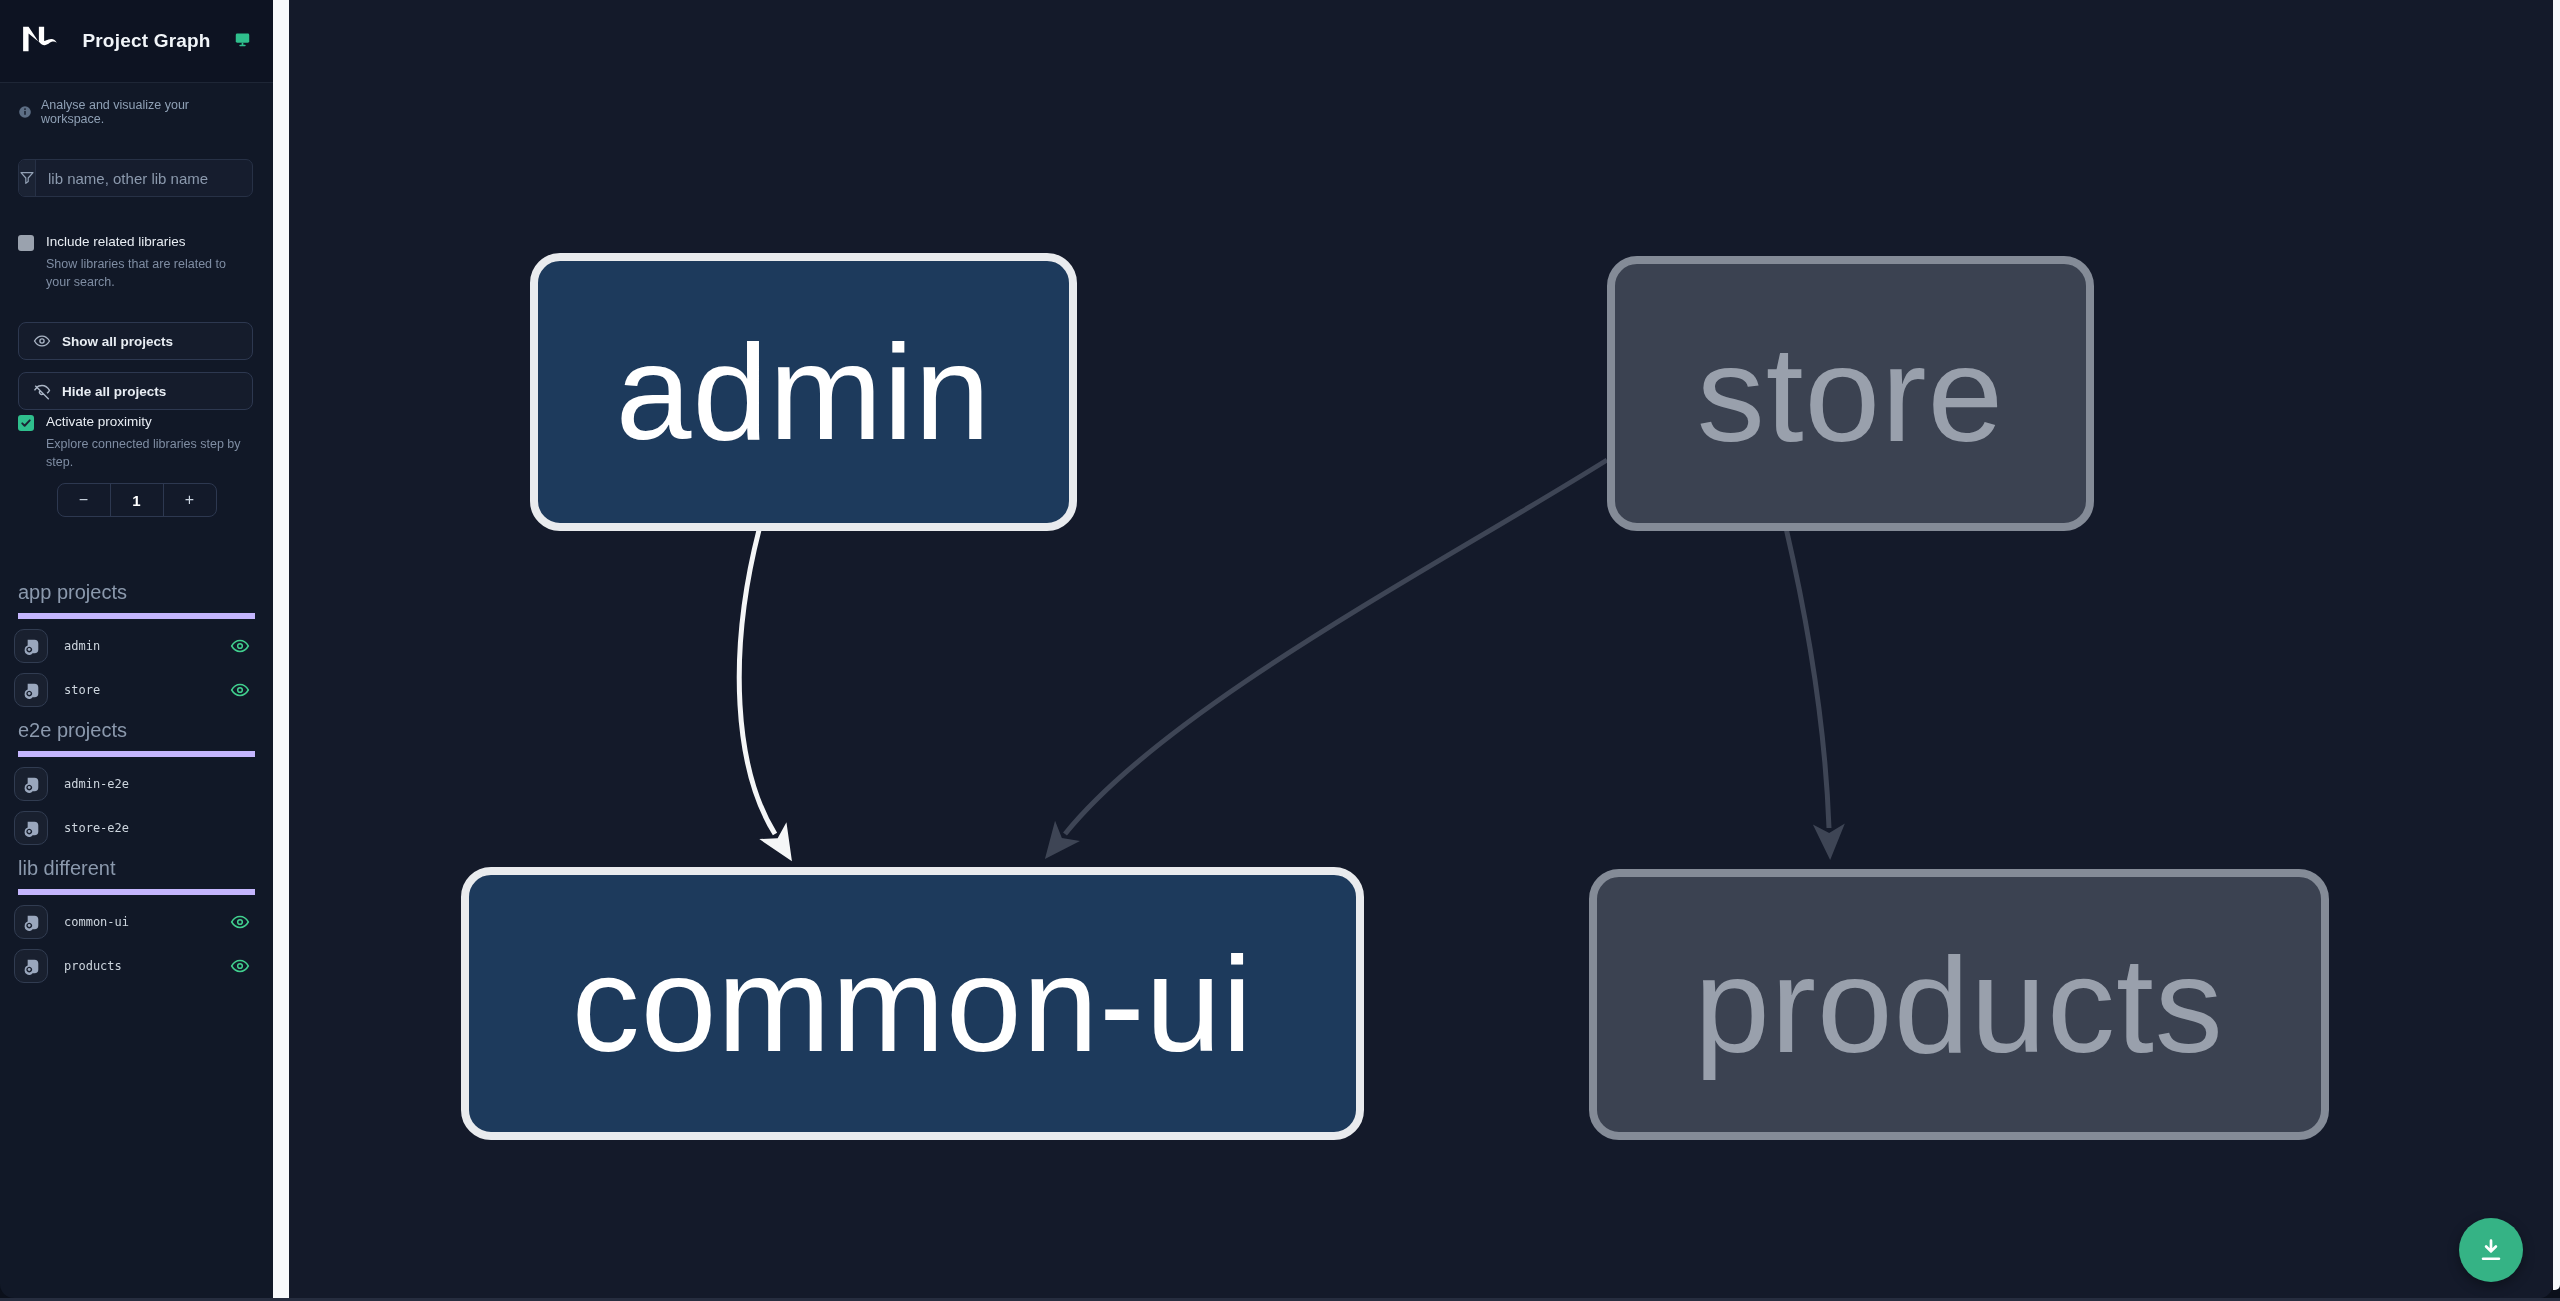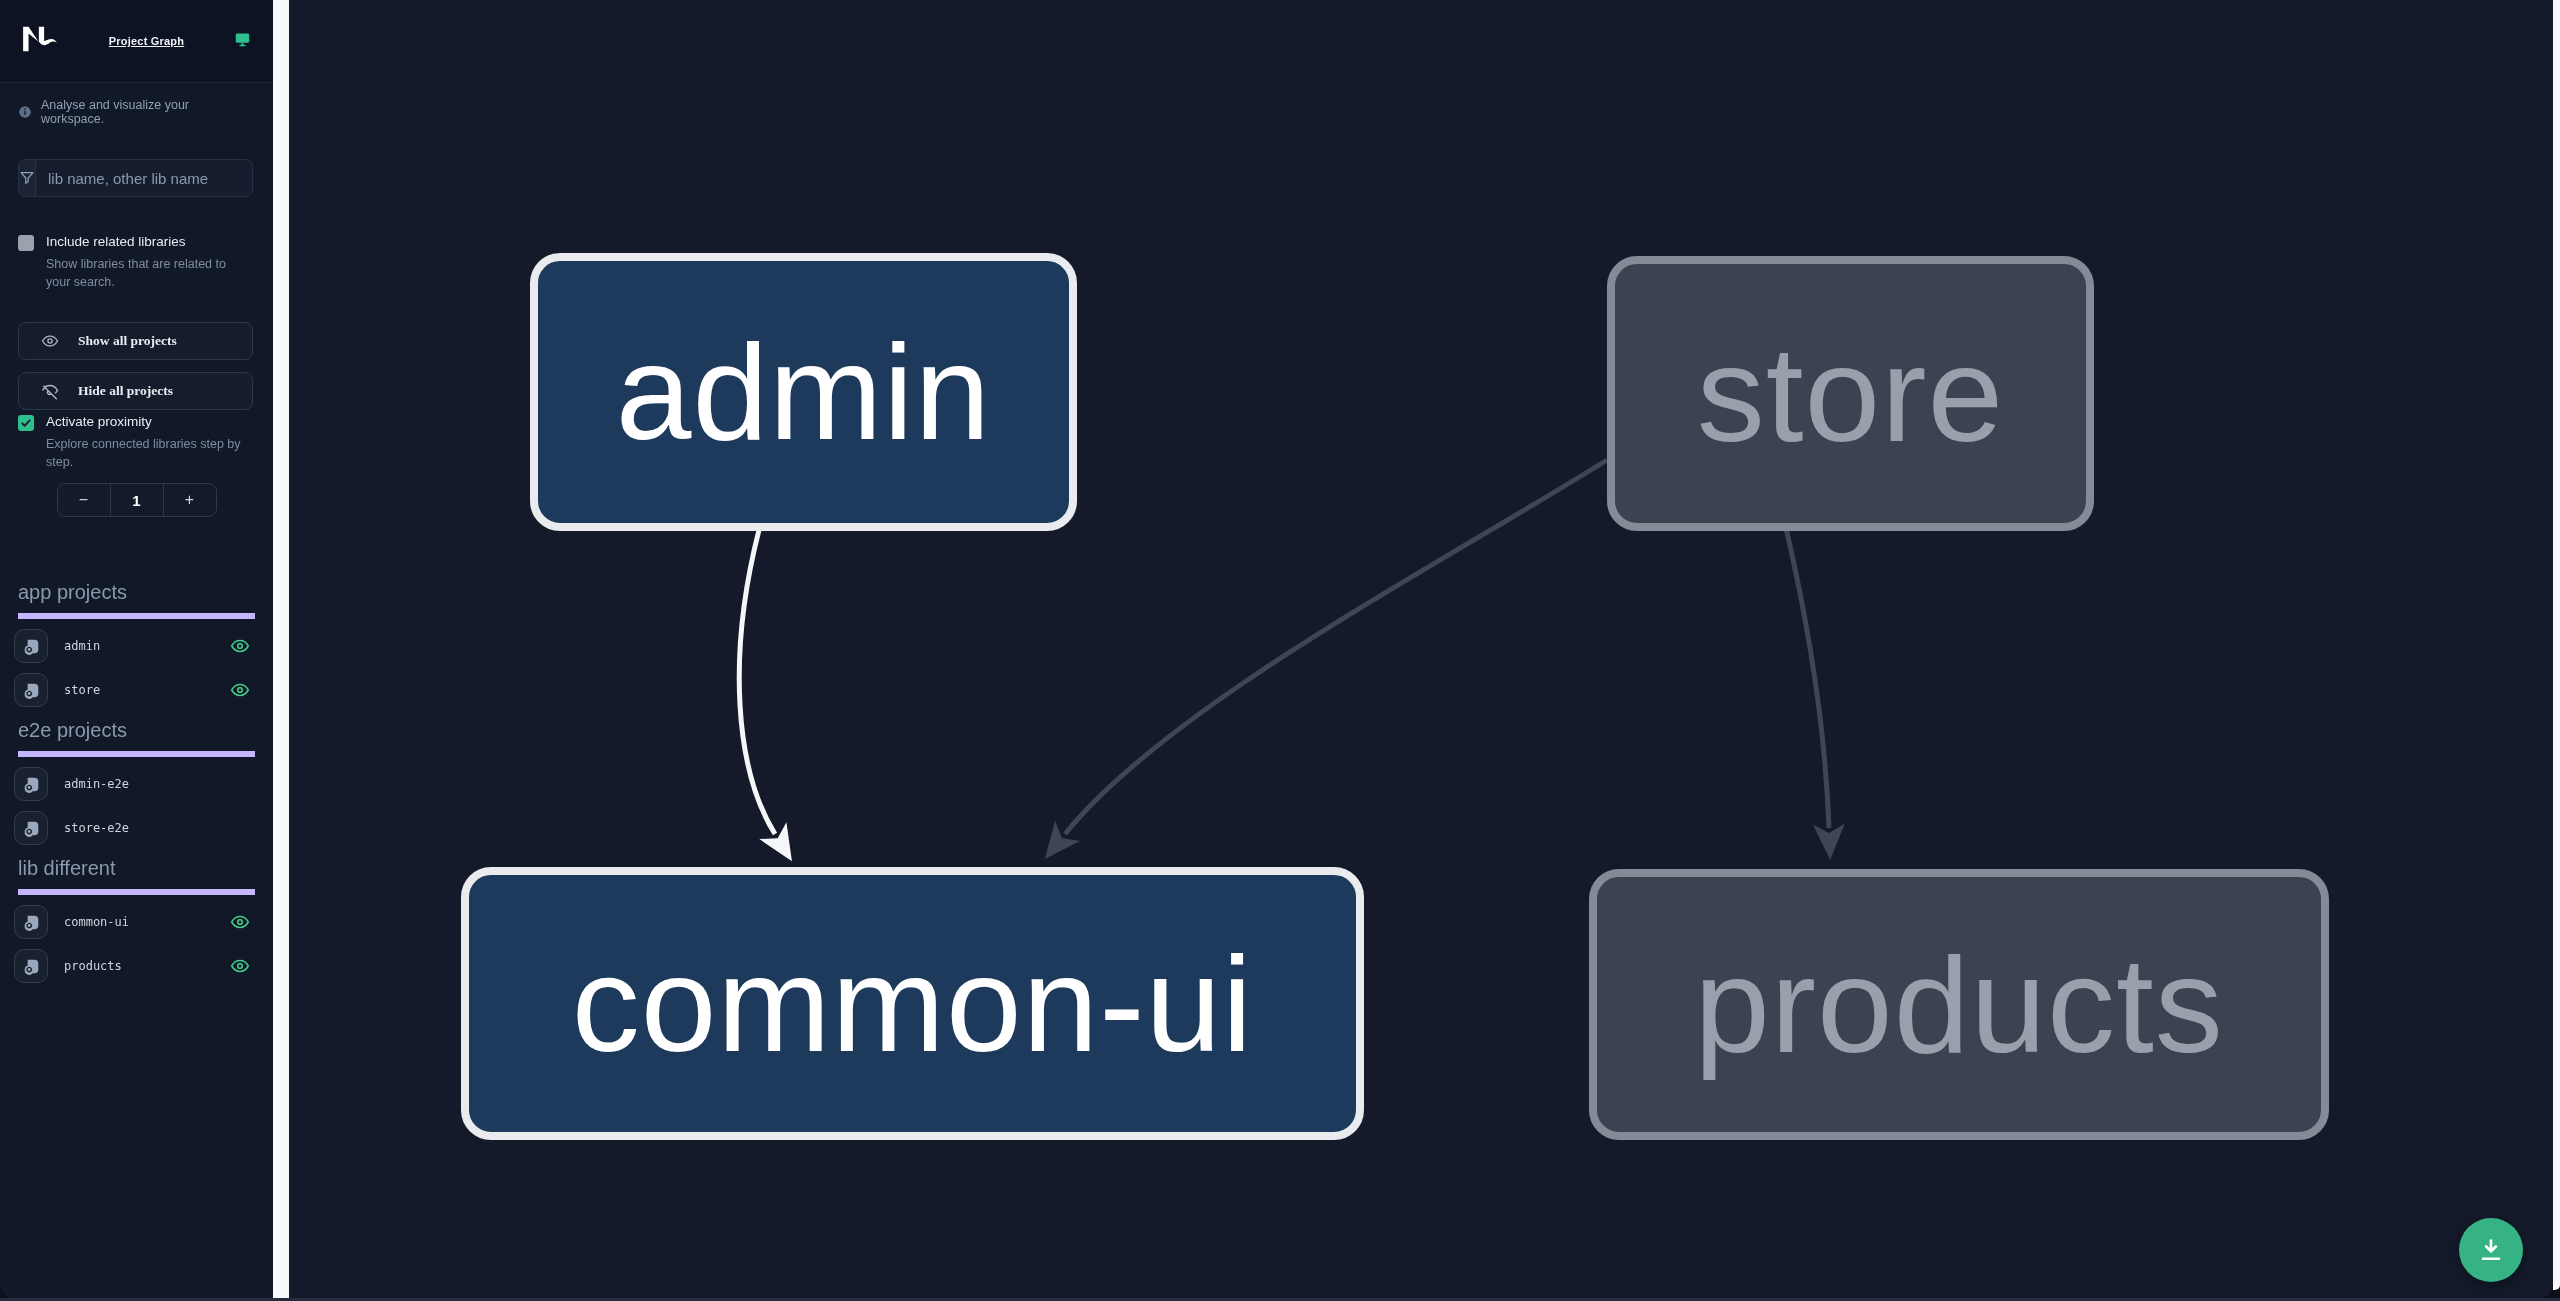--- a/index.html
+++ b/index.html
@@ -16,21 +16,21 @@
   .sidebar {
     position:absolute; left:0; top:0; width:273px; height:1298px;
     background:#111827; border-bottom-left-radius:14px;
     display:flex; flex-direction:column; overflow:hidden;
   }
   .sb-header {
     height:83px; flex:0 0 83px; background:#0d1322; border-bottom:1px solid #1e2636;
     display:flex; align-items:center; justify-content:space-between; padding:0 22px 0 17px;
   }
   .sb-header .logo { width:42px; height:42px; }
-  .sb-title { color:#f1f5f9; font-size:11px; font-weight:700; letter-spacing:.2px;text-decoration:underline; }
+  .sb-title { color:#f1f5f9; font-size:19px; font-weight:700; letter-spacing:.2px; }
   .icon-monitor { width:17px; height:17px; }
 
   .tagline-row { display:flex; align-items:center; gap:9px; margin:15px 18px 0 18px; }
   .tagline-row svg { width:14px; height:14px; flex:0 0 14px; }
   .tagline { color:#8fa0b5; font-size:12.5px; }
 
   .search-box {
     margin:33px 20px 15px 18px; height:38px; display:flex; align-items:stretch;
     background:#161d2e; border:1px solid #273146; border-radius:7px; overflow:hidden;
   }
@@ -52,23 +52,23 @@
     display:flex; align-items:center; justify-content:center;
   }
   .checkbox.gray  { background:#9aa2ae; }
   .checkbox.white { background:#f4f6f8; }
   .checkbox.green { background:#2fbf8d; }
   .checkbox svg { width:12px; height:12px; }
   .toggle-label { color:#e8edf3; font-size:13.5px; font-weight:400; line-height:1.25; }
   .toggle-desc  { color:#7f8da3; font-size:12.5px; line-height:1.45; margin-top:4px; }
 
   .sb-button {
-    margin:12px 20px 0 18px; height:38px; display:flex; align-items:center; gap:19px;
+    margin:12px 20px 0 18px; height:38px; display:flex; align-items:center; gap:11px;
     background:#151c2c; border:1px solid #2d3850; border-radius:8px;
-    padding:0 22px; cursor:pointer;font-family:Liberation Serif, serif;
+    padding:0 14px; cursor:pointer;
   }
   .sb-button.first { margin-top:31px; }
   .sb-button svg { width:18px; height:18px; }
   .sb-button span { color:#e8edf3; font-size:13.5px; font-weight:700; }
 
   .stepper {
     margin:12px auto 0 auto; width:160px; height:34px; display:flex;
     border:1px solid #2d3850; border-radius:8px; background:#131a2a; overflow:hidden;
   }
   .stepper > div {

